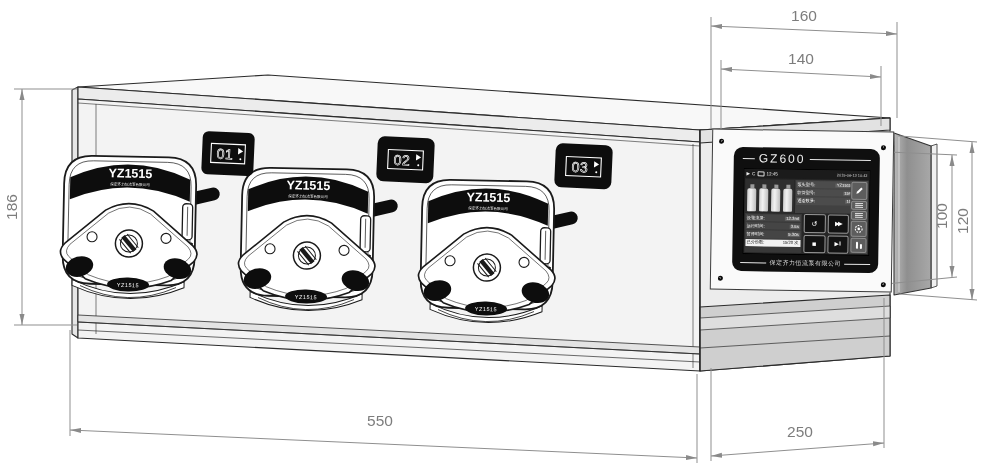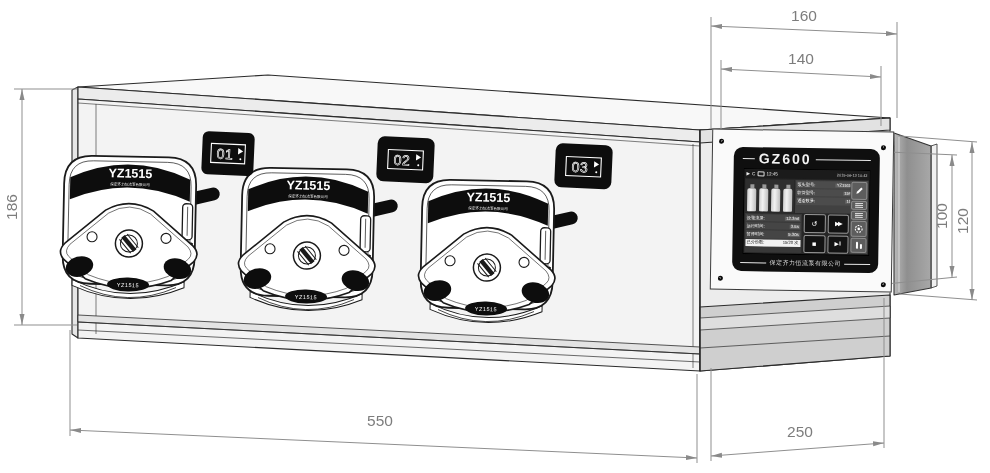--- a/index.html
+++ b/index.html
@@ -16,21 +16,21 @@
   .screw{position:absolute;width:5px;height:5px;border-radius:50%;
     background:radial-gradient(circle at 50% 40%, #666 0 1px, #0a0a0a 1px);}
   .screw.tl{left:6px;top:9px}.screw.tr{left:168px;top:13px}
   .screw.bl{left:7px;top:146px}.screw.br{left:170px;top:150px}
 
   .bezel{position:absolute;left:21px;top:17px;width:146px;height:124px;
     background:#0f0f0f;border-radius:9px;color:#fff;box-sizing:border-box;}
   .bezel-header{display:flex;align-items:center;gap:4px;height:18px;padding:2px 9px 0 9px;}
   .hline{height:1px;background:#e8e8e8;}
   .hline.short{width:12px;flex:none}.hline.grow{flex:1}
-  .bezel-title{font-size:14px;font-weight:bold;letter-spacing:2px;color:#f2f2f2;}
+  .bezel-title{font-size:12px;font-weight:normal;letter-spacing:2px;color:#f2f2f2;}
   .bezel-footer{display:flex;align-items:center;gap:3px;height:16px;padding:0 8px;}
   .bezel-footer .company{font-size:6px;color:#ddd;white-space:nowrap;letter-spacing:.5px;}
 
   
   .screen{position:relative;margin:1px 7px 0 10px;width:127px;height:86px;
     background:#262626;border:1px solid #000;display:flex;flex-direction:column;
     box-sizing:border-box;}
   .statusbar{height:9px;flex:none;background:#1b1b1b;color:#eee;display:flex;
     justify-content:space-between;align-items:center;padding:0 2px;font-size:4.6px;}
   .status-left{display:flex;align-items:center;gap:2px;}

